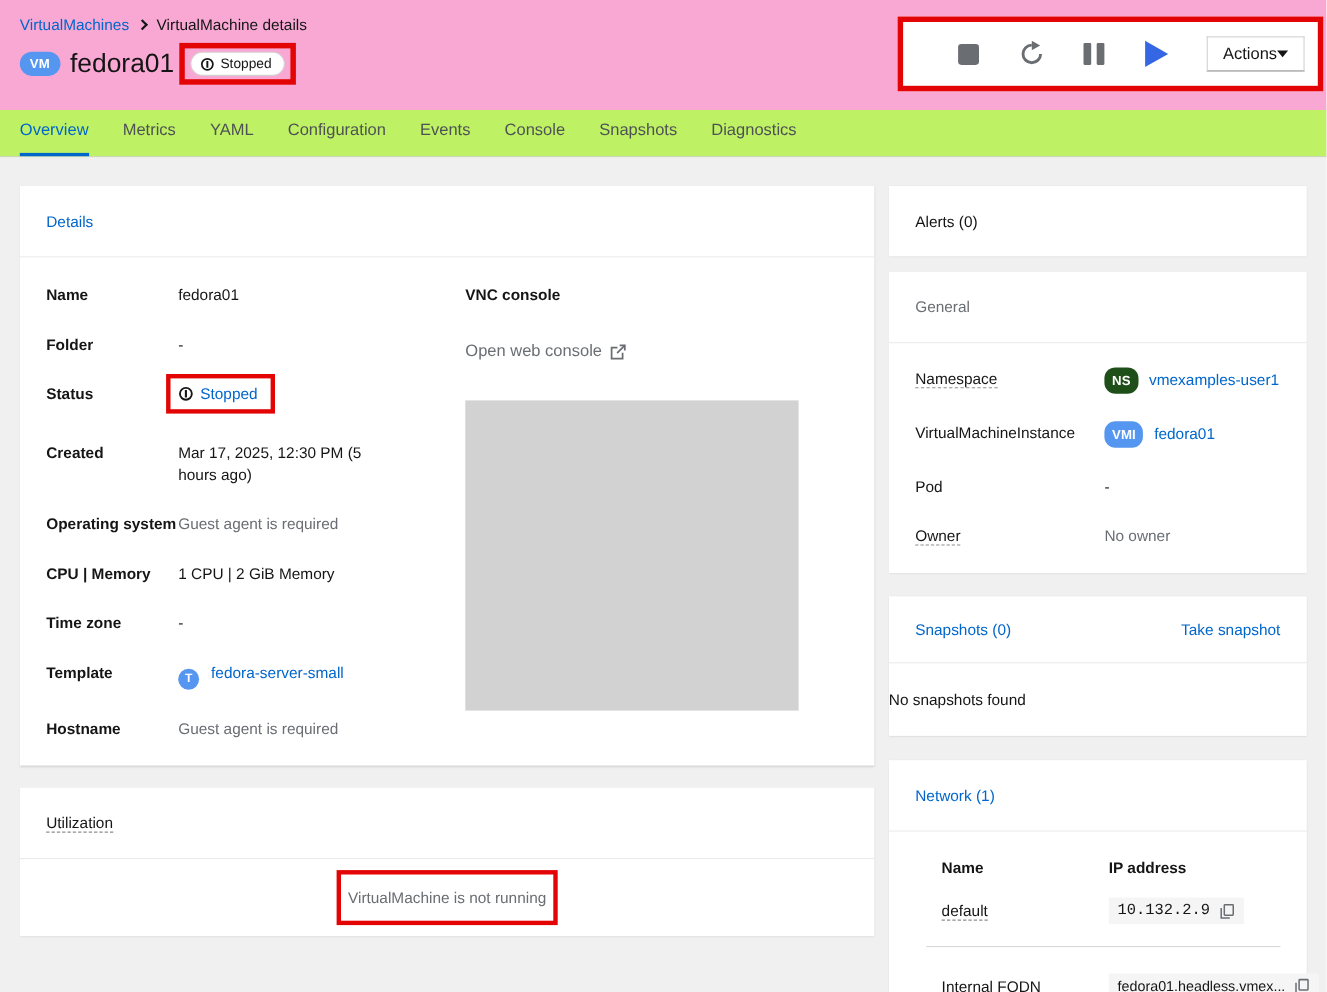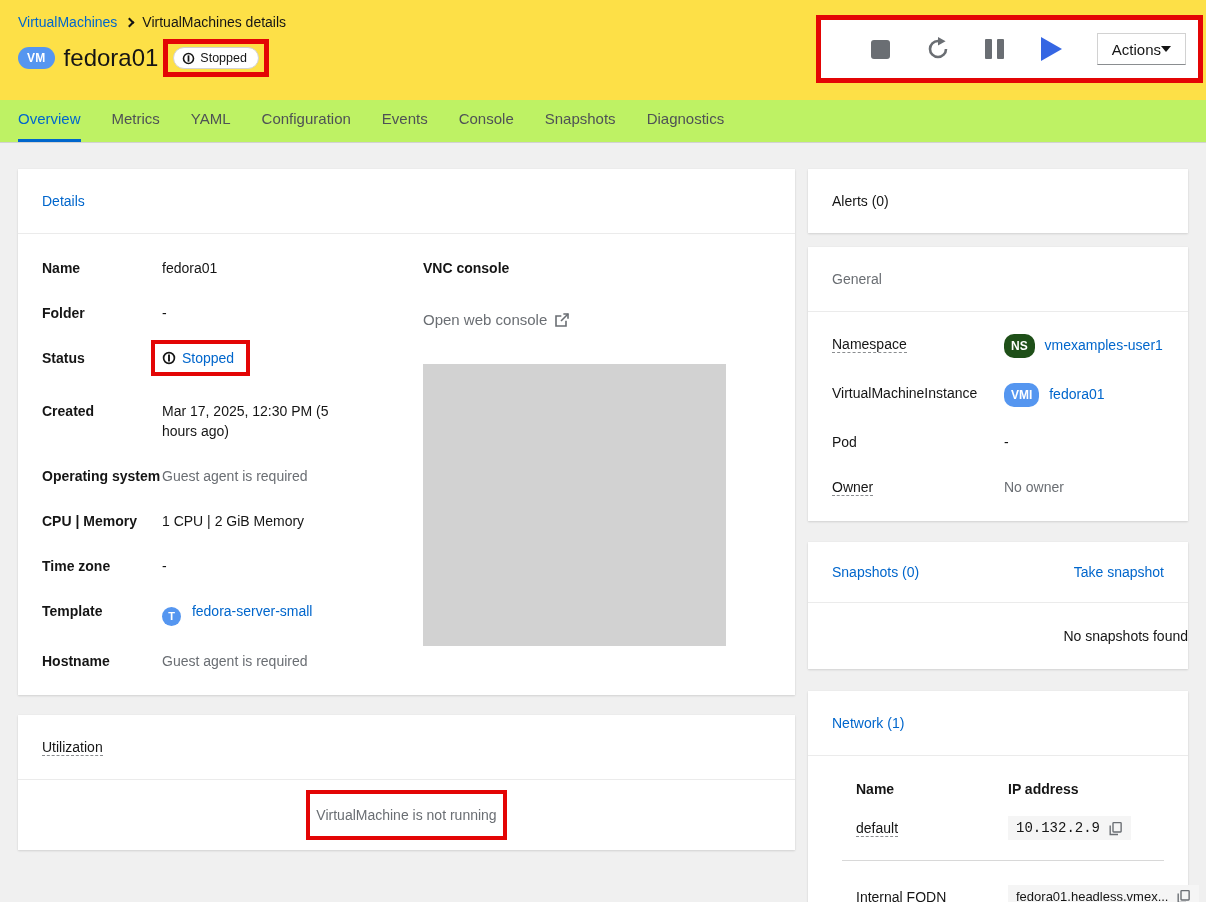--- a/index.html
+++ b/index.html
@@ -7,21 +7,21 @@
   body {
     font-family: "Liberation Sans", sans-serif;
     font-size: 14px;
     color: #151515;
     background: #fff;
     position: relative;
   }
   a { text-decoration: none; }
 
   
-  .page-header { position: relative; padding: 14px 18px 0 18px; height: 100px; background: #fde047; }
+  .page-header { position: relative; padding: 14px 18px 0 18px; height: 100px; background: #f9a8d4; }
   .breadcrumb { display: flex; align-items: center; gap: 9px; font-size: 14px; }
   .breadcrumb .crumb-link { color: #0066cc; cursor: pointer; }
   .crumb-sep { width: 7px; height: 7px; border-right: 2px solid #151515; border-bottom: 2px solid #151515; transform: rotate(-45deg); margin-top: 1px; }
   .crumb-current { color: #151515; }
   .title-row { display: flex; align-items: center; margin-top: 9px; }
   .res-badge {
     background: #5596f0; color: #fff; font-size: 12px; font-weight: 700;
     border-radius: 11px; padding: 4px 9px; letter-spacing: .3px;
   }
   .page-title { font-size: 24px; font-weight: 400; color: #151515; margin-left: 9px; }
@@ -109,21 +109,21 @@
     display: inline-block; background: #1e4f18; color: #fff; font-size: 12px; font-weight: 700;
     border-radius: 10px; padding: 2px 7px; margin-right: 6px;
   }
   .vmi-badge {
     display: inline-block; background: #5596f0; color: #fff; font-size: 12px; font-weight: 700;
     border-radius: 10px; padding: 2px 7px; margin-right: 6px;
   }
 
   .snap-card { margin-bottom: 22px; }
   .snap-head { display: flex; justify-content: space-between; padding: 22px 24px; font-size: 14px; }
-  .snap-body { height: 66px; display: flex; align-items: center; justify-content: flex-end; color: #151515; }
+  .snap-body { height: 66px; display: flex; align-items: center; justify-content: flex-start; color: #151515; }
 
   .net-card { min-height: 224px; }
   .net-body { padding: 24px 24px 24px 48px; }
   .net-table-head { display: flex; font-weight: 700; line-height: 18px; margin-bottom: 18px; }
   .net-col-name { width: 152px; flex: 0 0 152px; }
   .net-row { display: flex; align-items: center; }
   .chip {
     display: inline-flex; align-items: center; gap: 8px;
     background: #f5f5f5; padding: 4px 8px;
   }
@@ -134,21 +134,21 @@
   .fqdn-row { display: flex; align-items: center; }
   .fqdn-label { width: 152px; flex: 0 0 152px; line-height: 18px; }
 </style>
 </head>
 <body>
 
 <div class="page-header">
   <div class="breadcrumb">
     <span class="crumb-link">VirtualMachines</span>
     <span class="crumb-sep"></span>
-    <span class="crumb-current">VirtualMachines details</span>
+    <span class="crumb-current">VirtualMachine details</span>
   </div>
 
   <div class="title-row">
     <span class="res-badge">VM</span>
     <h1 class="page-title">fedora01</h1>
     <span class="ann header-status-wrap">
       <span class="status-pill">
         <span class="off-icon">
           <svg width="13" height="13" viewBox="0 0 14 14">
               <circle cx="7" cy="7" r="5.4" fill="none" stroke="currentColor" stroke-width="1.7"></circle>

